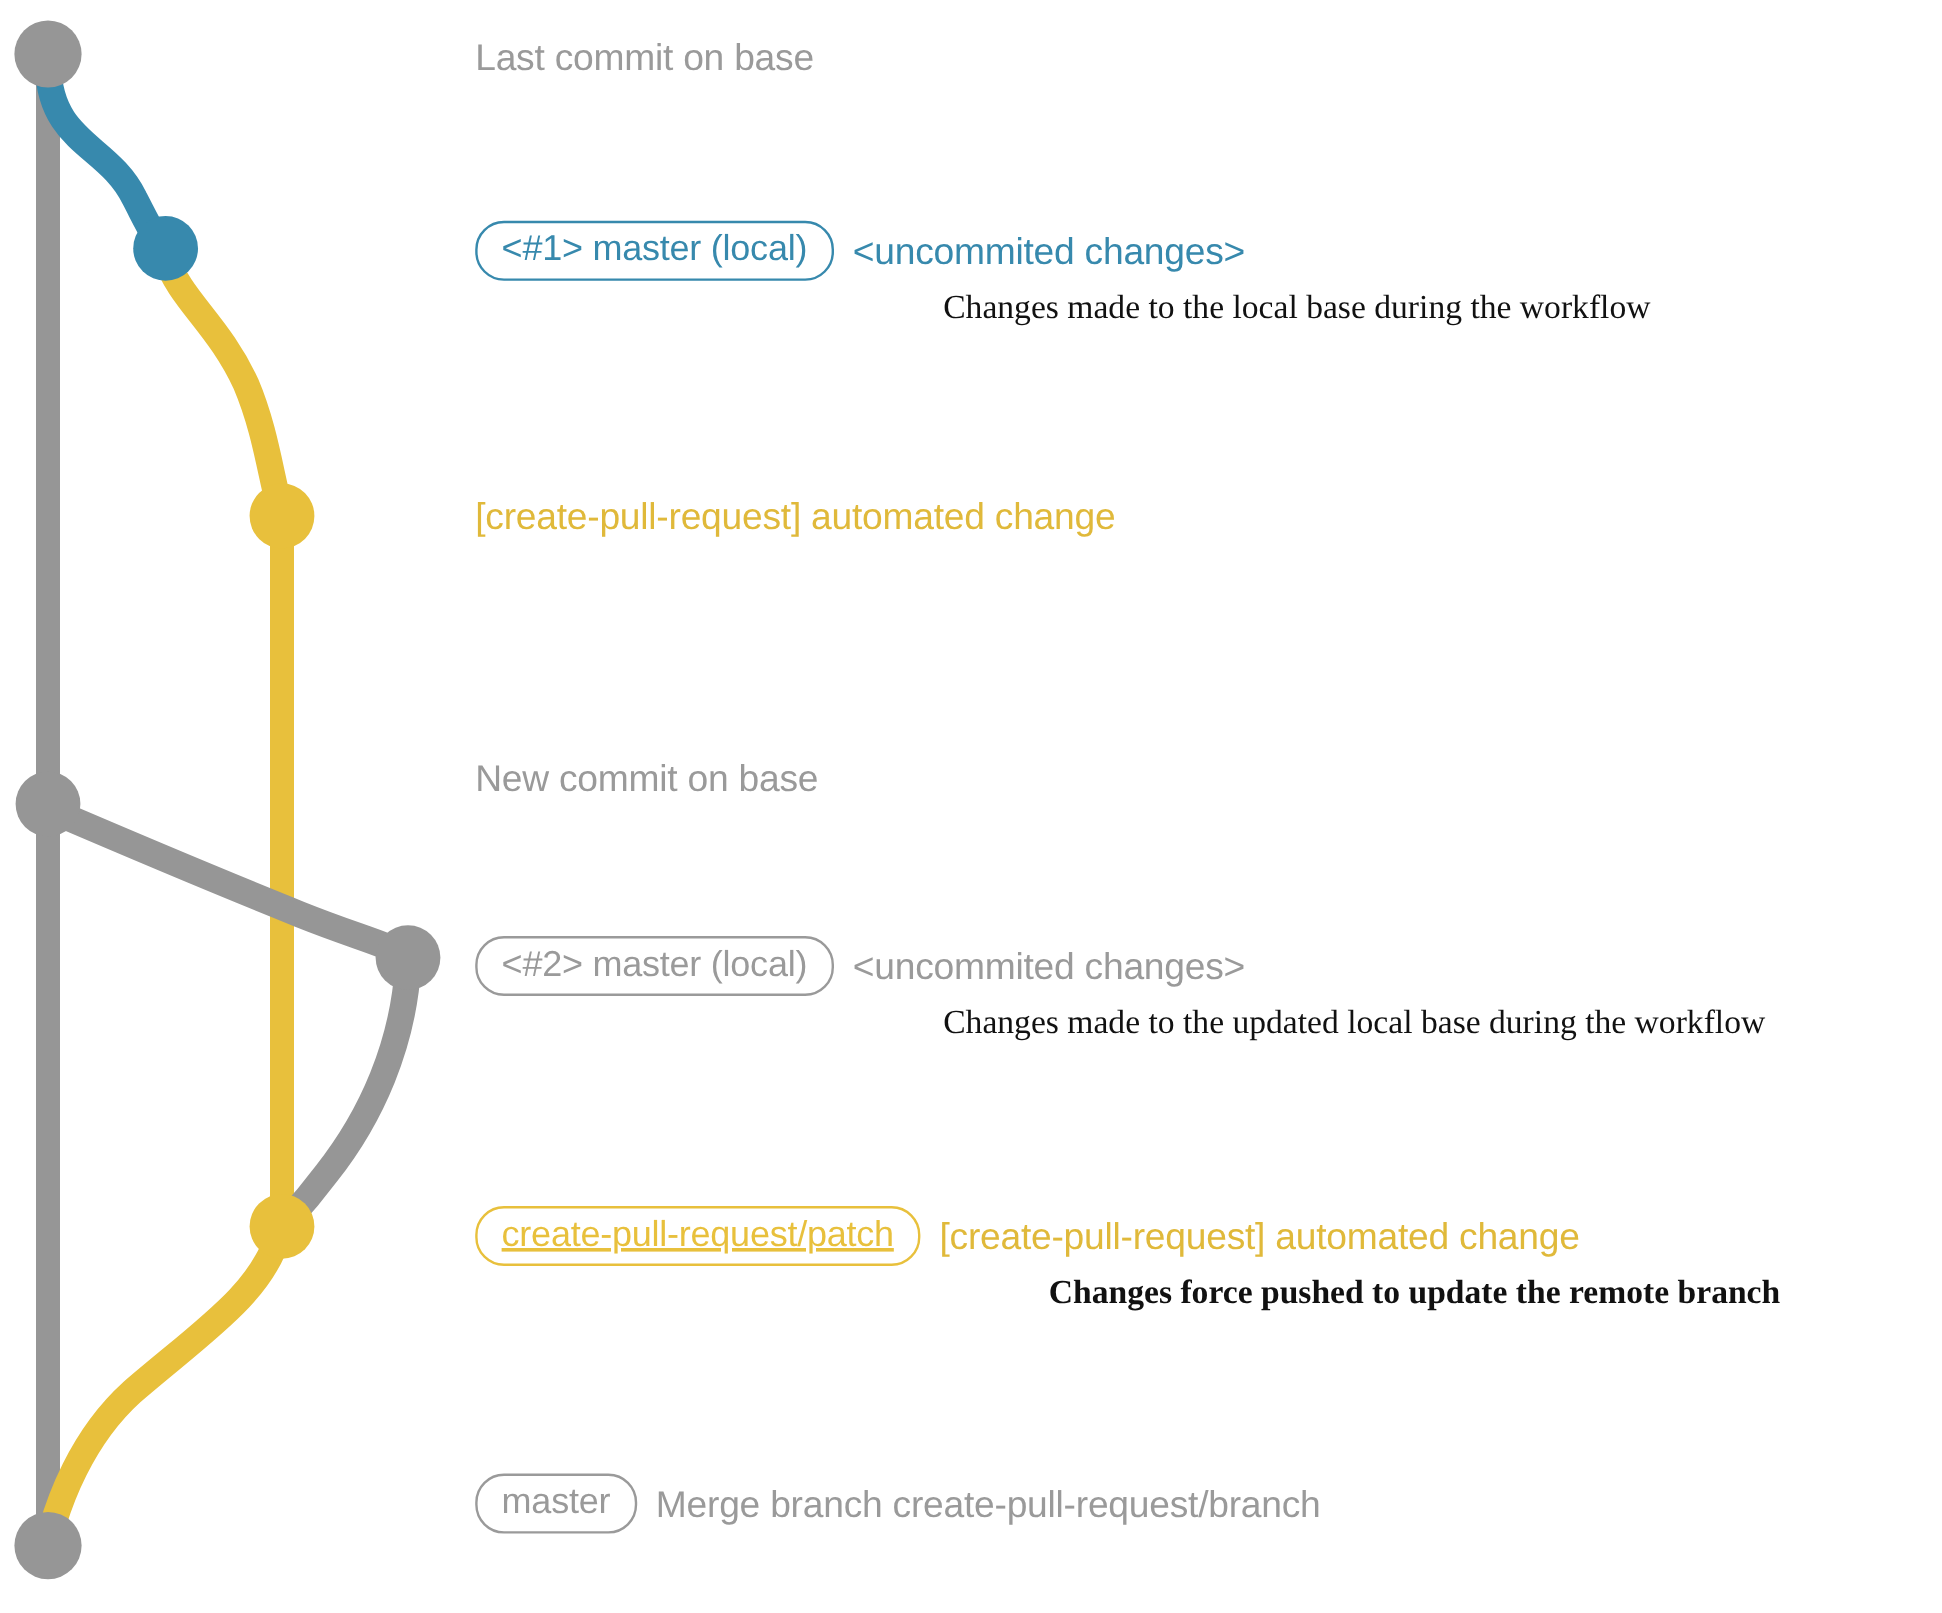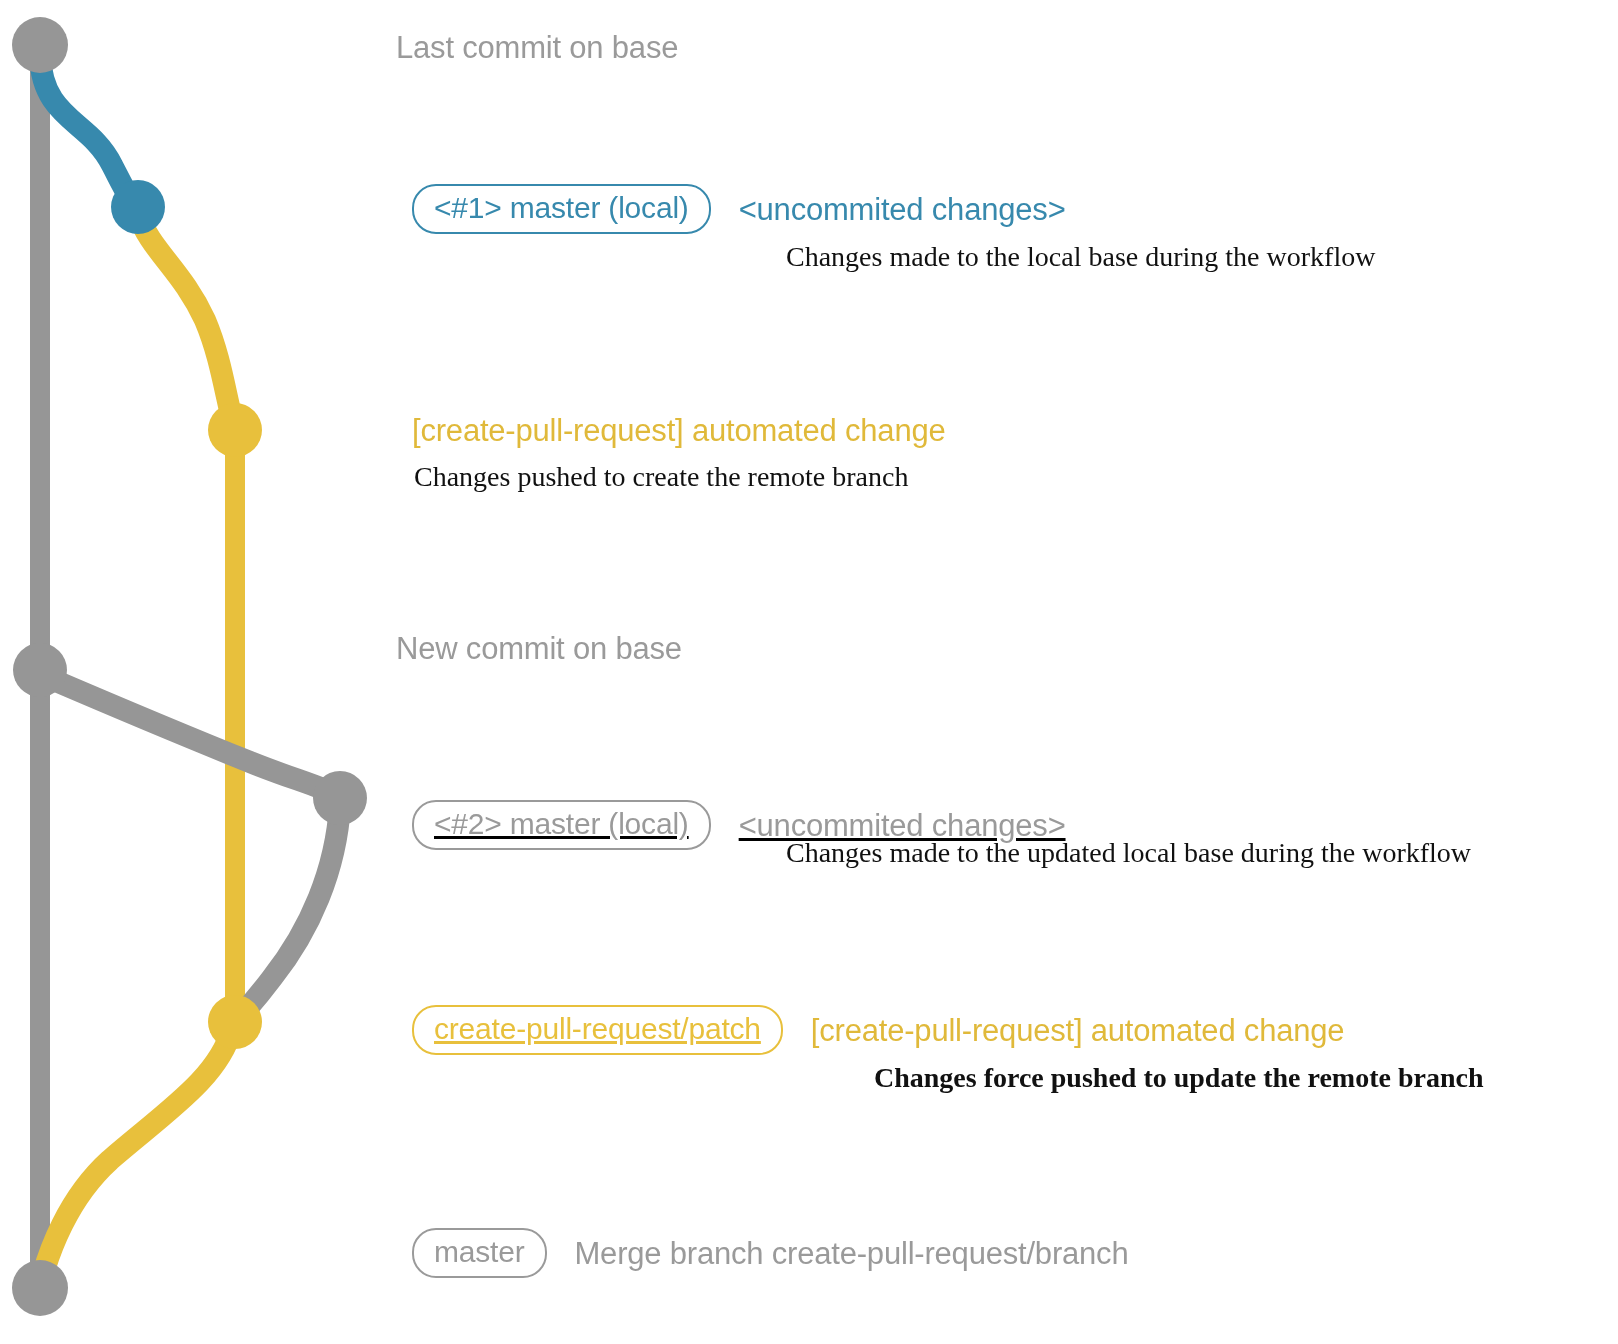--- a/index.html
+++ b/index.html
@@ -36,23 +36,22 @@
   }
 
   .row {
     position: absolute;
     left: 396px;
   }
 
   .row-head {
     display: flex;
     align-items: center;
-    gap: 28px;
+    gap: 16px;
     white-space: nowrap;
-    margin-left: 16px;
   }
 
   .badge {
     display: inline-block;
     border: 2px solid #969696;
     border-radius: 24px;
     padding: 7px 20px 9px 20px;
     font-size: 30px;
     line-height: 1;
     color: #969696;
@@ -131,27 +130,26 @@
       <span class="subject blue">&lt;uncommited changes&gt;</span>
     </div>
   </div>
   <div class="caption" style="left:786px; top:243px;">Changes made to the local base during the workflow</div>
 
   <div class="row" style="top:415px;">
     <div class="row-head">
       <span class="subject yellow">[create-pull-request] automated change</span>
     </div>
   </div>
-  <div class="caption" style="left:414px; top:463px;">Changes pushed to create the remote branch</div>
 
   <div class="row" style="top:633px;">
     <div class="heading">New commit on base</div>
   </div>
 
-  <div class="row" style="top:800px;text-decoration:underline;">
+  <div class="row" style="top:780px;">
     <div class="row-head">
       <span class="badge gray">&lt;#2&gt; master (local)</span>
       <span class="subject gray">&lt;uncommited changes&gt;</span>
     </div>
   </div>
   <div class="caption" style="left:786px; top:839px;">Changes made to the updated local base during the workflow</div>
 
   <div class="row" style="top:1005px;">
     <div class="row-head">
       <span class="badge yellow">create-pull-request/patch</span>

